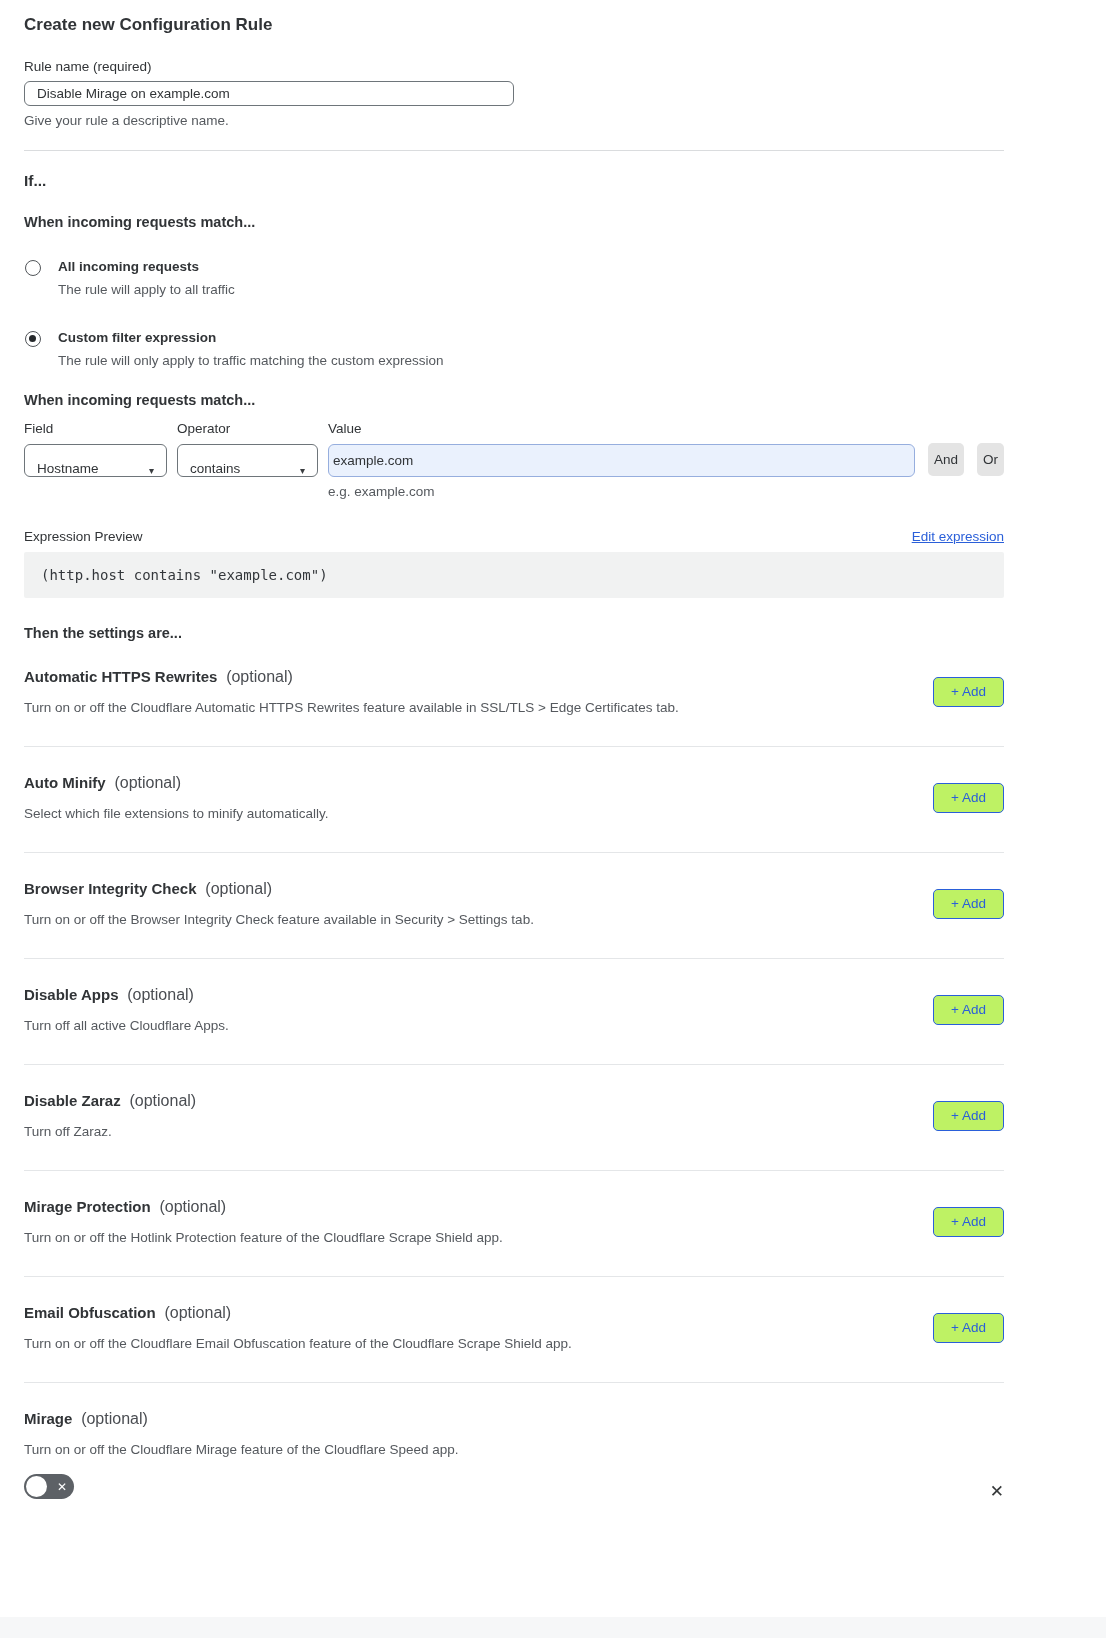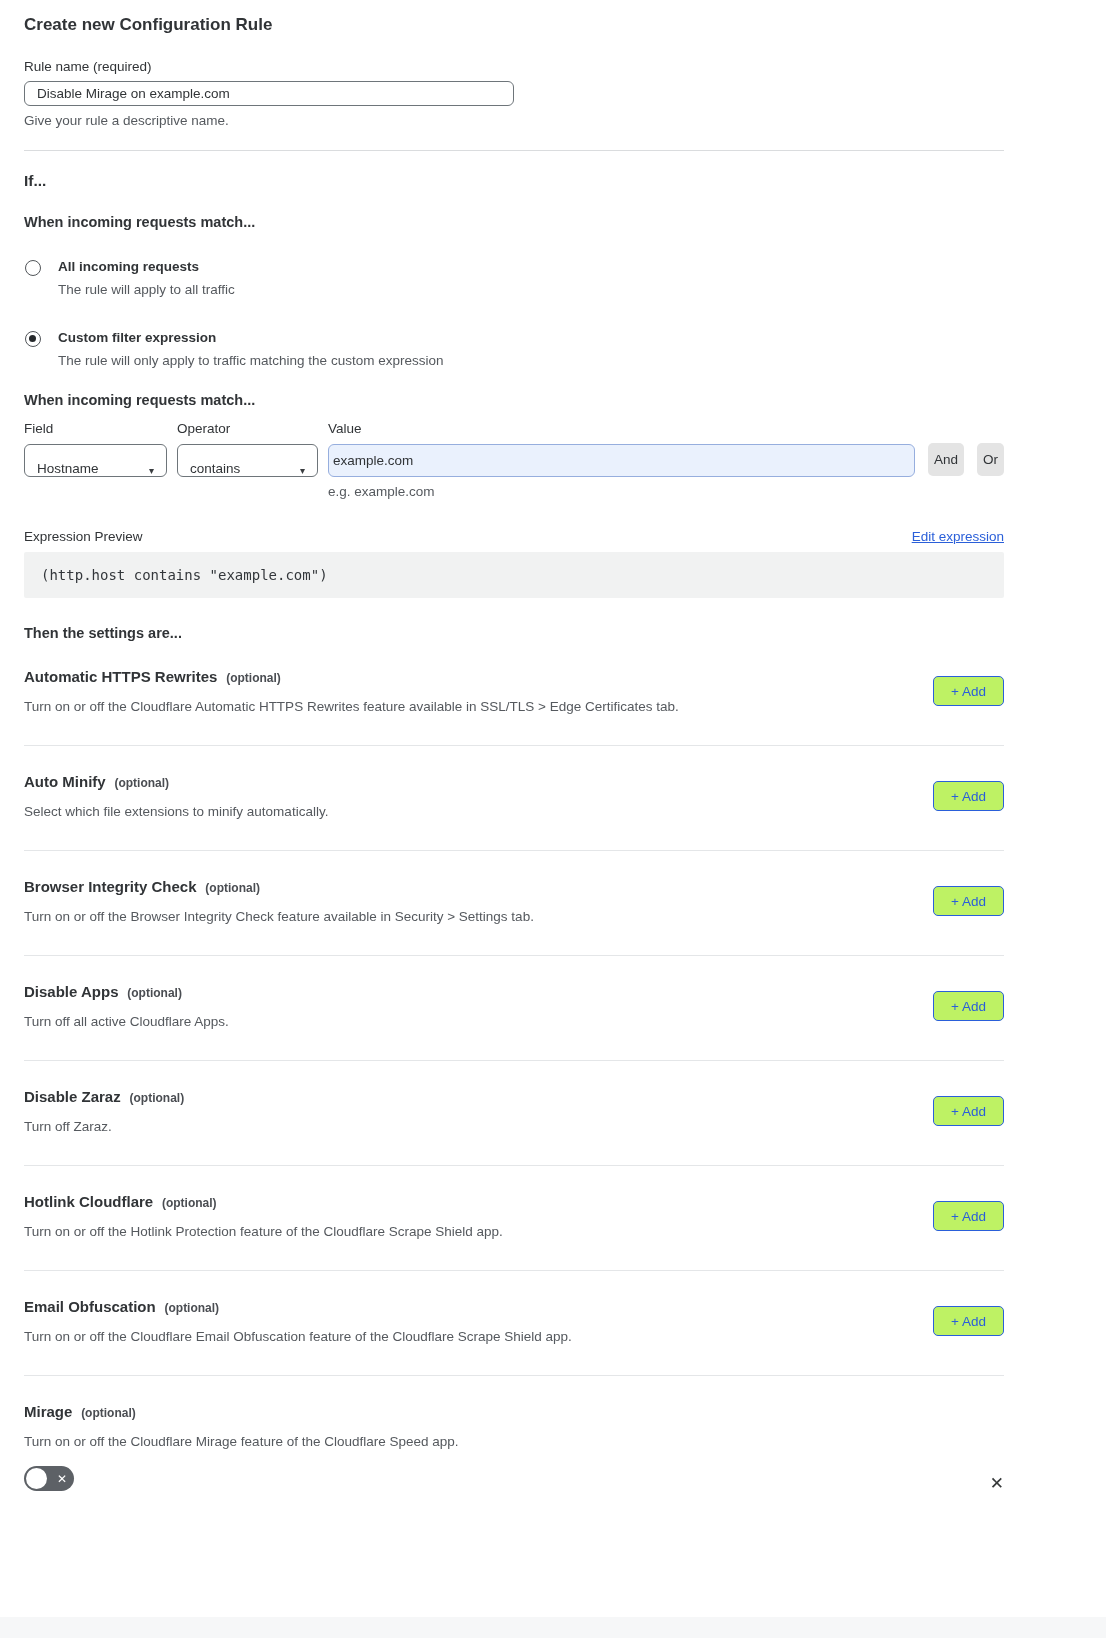--- a/index.html
+++ b/index.html
@@ -76,21 +76,21 @@
   }
   .settings-heading{font-size:14.5px;font-weight:700;margin:27px 0 0;}
   .setting-row{
     display:flex;align-items:center;justify-content:space-between;
     padding:27px 0 31px;border-bottom:1px solid var(--divider);
   }
   .setting-row:last-child{border-bottom:none;}
   .setting-row.toggle-row{align-items:flex-end;}
   .setting-text{flex:1;min-width:0;}
   .setting-title{font-size:15px;font-weight:700;color:var(--text);}
-  .setting-optional{font-size:12px;font-weight:700;color:#4a4d52;margin-left:5px;}
+  .setting-optional{font-size:16px;font-weight:400;color:#4a4d52;margin-left:5px;}
   .setting-desc{margin-top:14px;color:var(--text2);}
   .add-btn{
     border:1px solid var(--accent);border-radius:5px;background:#bef264;color:var(--accent);
     font:inherit;height:30px;padding:0 17px;cursor:pointer;flex:0 0 auto;margin-left:20px;
   }
   .close-btn{
     background:none;border:none;font-size:17px;line-height:1;color:#36393a;cursor:pointer;
     padding:2px;margin:-2px -2px 0 20px;flex:0 0 auto;font-family:inherit;
   }
   .toggle{
@@ -221,21 +221,21 @@
         <span class="setting-title">Disable Zaraz</span>
         <span class="setting-optional">(optional)</span>
       </div>
       <div class="setting-desc">Turn off Zaraz.</div>
     </div>
   <button class="add-btn">+ Add</button>
       </div>
       <div class="setting-row">
     <div class="setting-text">
       <div class="setting-title-line">
-        <span class="setting-title">Hotlink Cloudflare</span>
+        <span class="setting-title">Mirage Protection</span>
         <span class="setting-optional">(optional)</span>
       </div>
       <div class="setting-desc">Turn on or off the Hotlink Protection feature of the Cloudflare Scrape Shield app.</div>
     </div>
   <button class="add-btn">+ Add</button>
       </div>
       <div class="setting-row">
     <div class="setting-text">
       <div class="setting-title-line">
         <span class="setting-title">Email Obfuscation</span>

